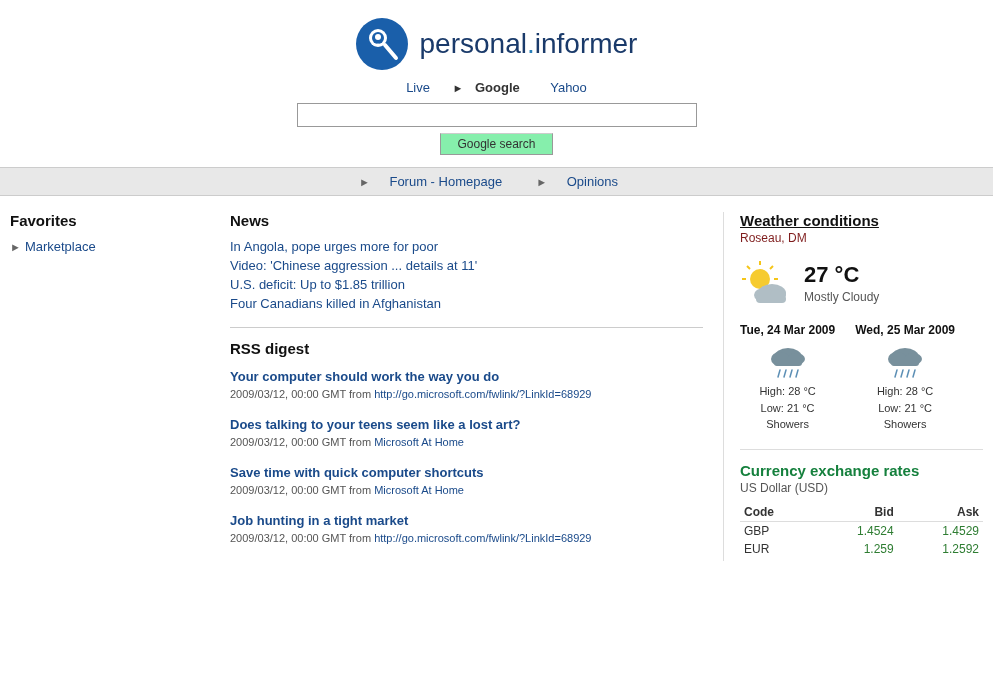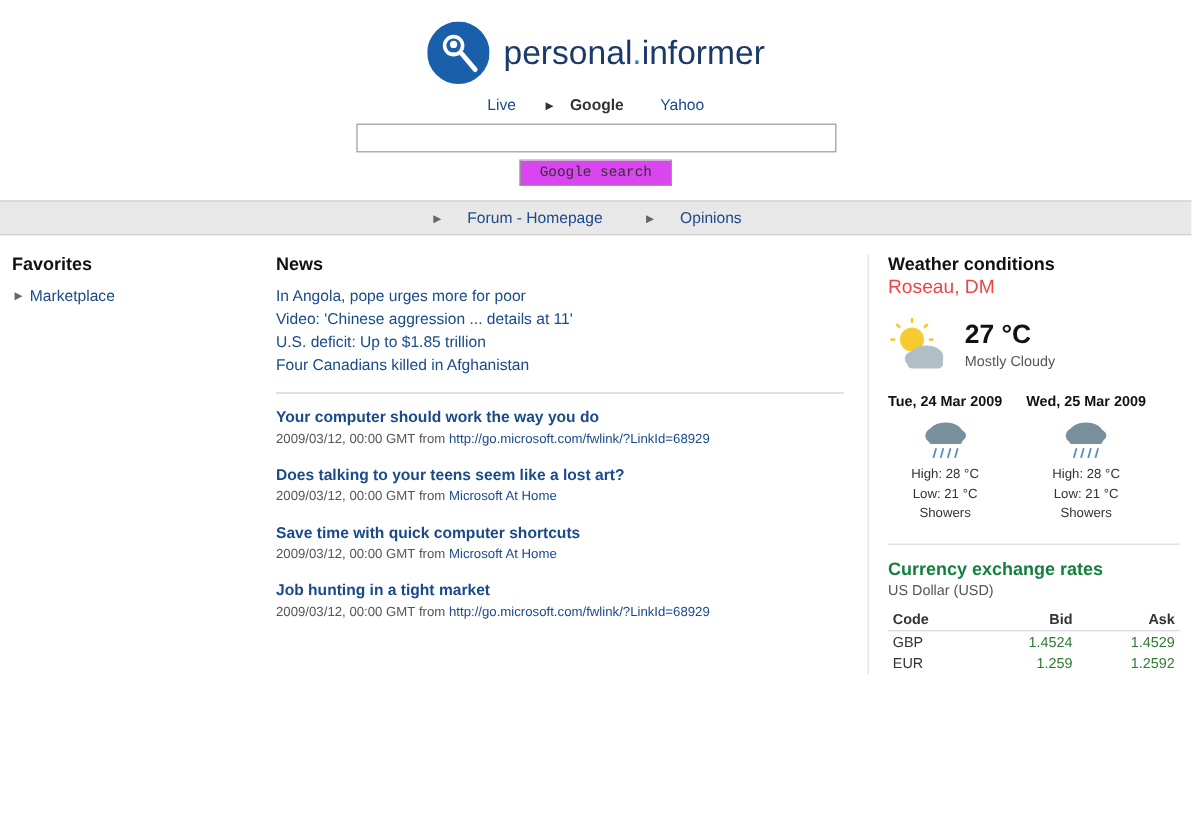--- a/index.html
+++ b/index.html
@@ -13,21 +13,21 @@
     #logo-text span { color: #2980b9; }
 
     
     #search-engines { margin-bottom: 8px; }
     #search-engines a { color: #1a4a8a; text-decoration: none; font-size: 13px; margin: 0 8px; }
 
     
     #search-area { margin-bottom: 6px; }
     #search-input { width: 400px; height: 24px; border: 1px solid #999; padding: 2px 4px; font-size: 13px; }
     #search-btn-row { margin-top: 6px; }
-    #search-button { background: #d946ef; border: 1px solid #999; border-top-color: #ccc; padding: 3px 16px; font-size: 12px; cursor: pointer; color: #333; font-family: Liberation Mono, monospace; }
+    #search-button { background: #86efac; border: 1px solid #999; border-top-color: #ccc; padding: 3px 16px; font-size: 12px; cursor: pointer; color: #333; }
 
     
     #nav-bar { background: #e8e8e8; border-top: 1px solid #ccc; border-bottom: 1px solid #ccc; padding: 6px 0; text-align: center; }
     #nav-bar a { color: #1a4a8a; text-decoration: none; font-size: 13px; margin: 0 16px; }
 
     
     #main { display: flex; padding: 16px 10px 10px; gap: 0; }
 
     
     #col-left { width: 200px; min-width: 180px; }
@@ -52,22 +52,22 @@
     #rss-section h2 { font-size: 15px; font-weight: bold; color: #111; margin-bottom: 12px; }
     .rss-item { margin-bottom: 16px; }
     .rss-item a.rss-title { color: #1a4a8a; text-decoration: none; font-size: 13px; font-weight: bold; display: block; margin-bottom: 2px; }
     .rss-meta { font-size: 11px; color: #555; }
     .rss-meta a { color: #1a4a8a; text-decoration: none; font-size: 11px; }
 
     
     #col-right { width: 260px; min-width: 240px; border-left: 1px solid #ddd; padding-left: 16px; }
 
     
-    #weather-section h2 { font-size: 15px; font-weight: bold; color: #111; margin-bottom: 2px; }
-    #weather-location { font-size: 16px; color: #ef4444; margin-bottom: 12px; }
+    #weather-section h2 { font-size: 15px; font-weight: bold; color: #111; margin-bottom: 2px; text-decoration: underline; }
+    #weather-location { font-size: 12px; color: #7f1d1d; margin-bottom: 12px; }
     #weather-current { display: flex; align-items: center; gap: 12px; margin-bottom: 14px; }
     #weather-temp { font-size: 22px; font-weight: bold; color: #111; }
     #weather-desc { font-size: 12px; color: #555; margin-top: 2px; }
 
     #weather-forecast { display: flex; gap: 20px; margin-bottom: 16px; }
     .forecast-day { text-align: center; }
     .forecast-day .day-label { font-size: 12px; font-weight: bold; color: #111; margin-bottom: 6px; }
     .forecast-day .day-temps { font-size: 11px; color: #333; line-height: 1.5; }
 
     
@@ -140,20 +140,21 @@
     <ul class="news-list">
       <li><a href="#">In Angola, pope urges more for poor</a></li>
       <li><a href="#">Video: 'Chinese aggression ... details at 11'</a></li>
       <li><a href="#">U.S. deficit: Up to $1.85 trillion</a></li>
       <li><a href="#">Four Canadians killed in Afghanistan</a></li>
     </ul>
 
     <hr class="divider">
 
     <div id="rss-section">
+      <h2>RSS digest</h2>
 
       <div class="rss-item">
         <a href="#" class="rss-title">Your computer should work the way you do</a>
         <span class="rss-meta">
           <span>2009/03/12, 00:00 GMT</span> <span>from</span> <a href="#">http://go.microsoft.com/fwlink/?LinkId=68929</a>
         </span>
       </div>
 
       <div class="rss-item">
         <a href="#" class="rss-title">Does talking to your teens seem like a lost art?</a>

